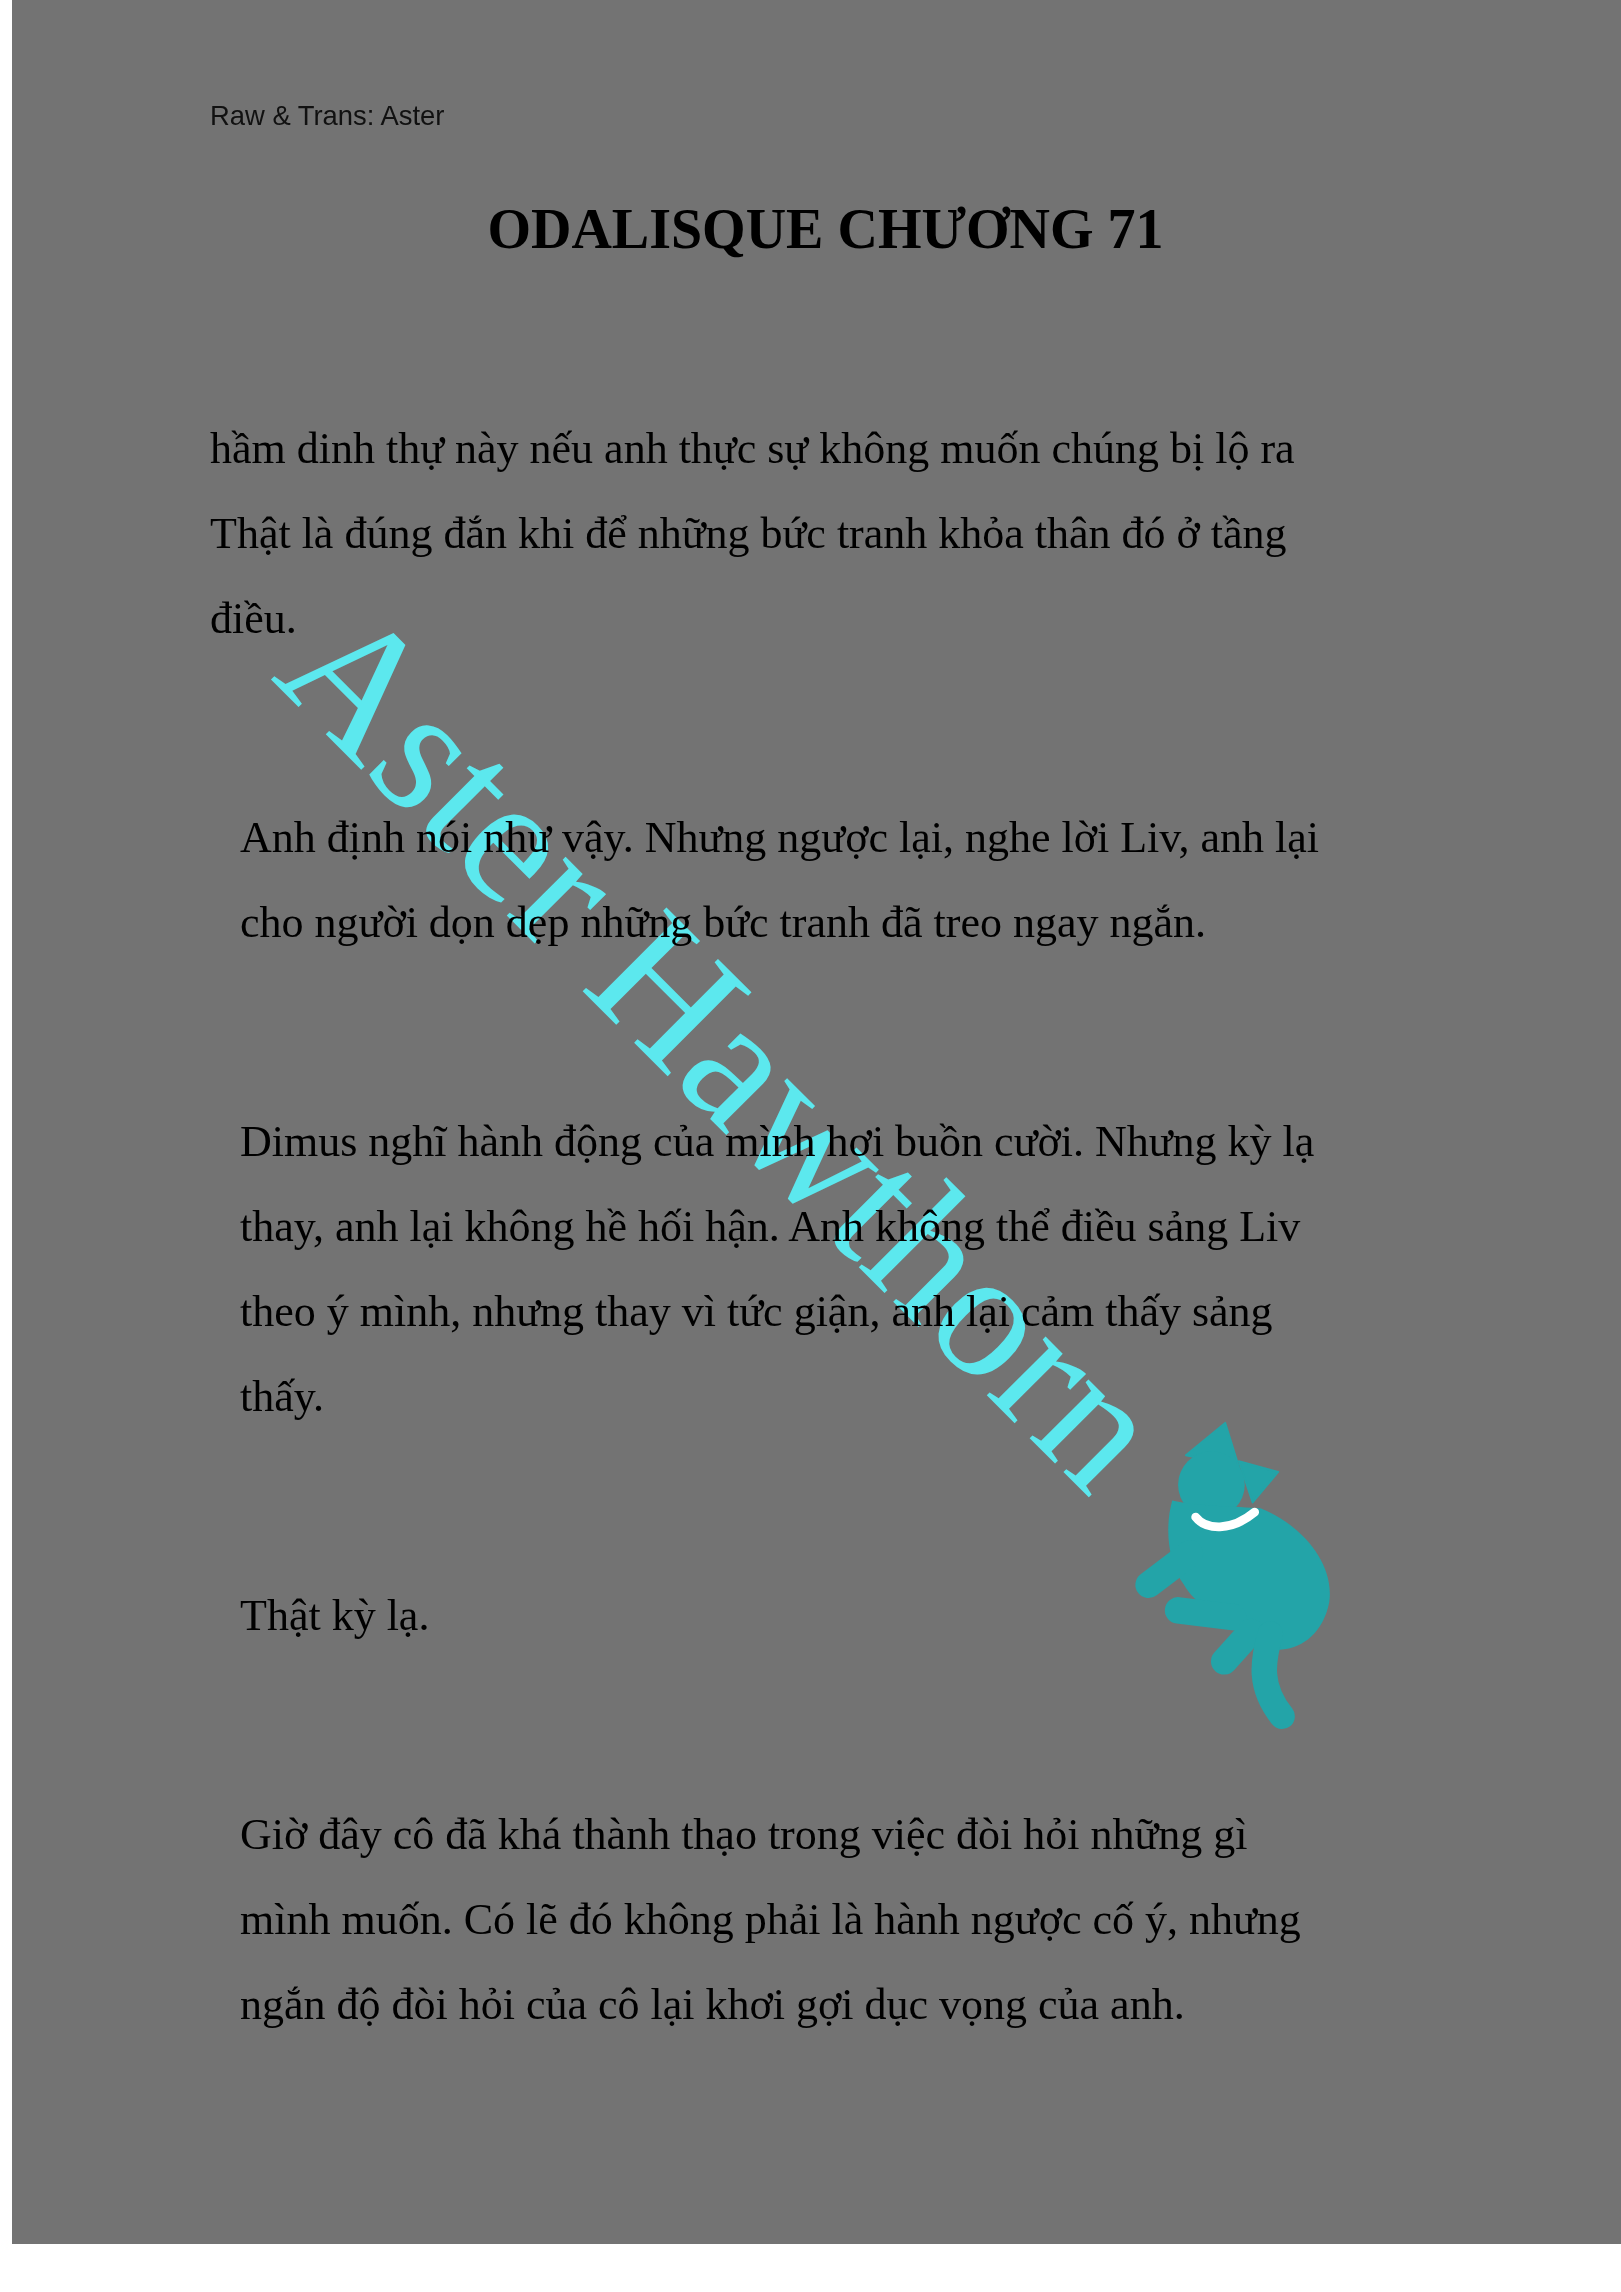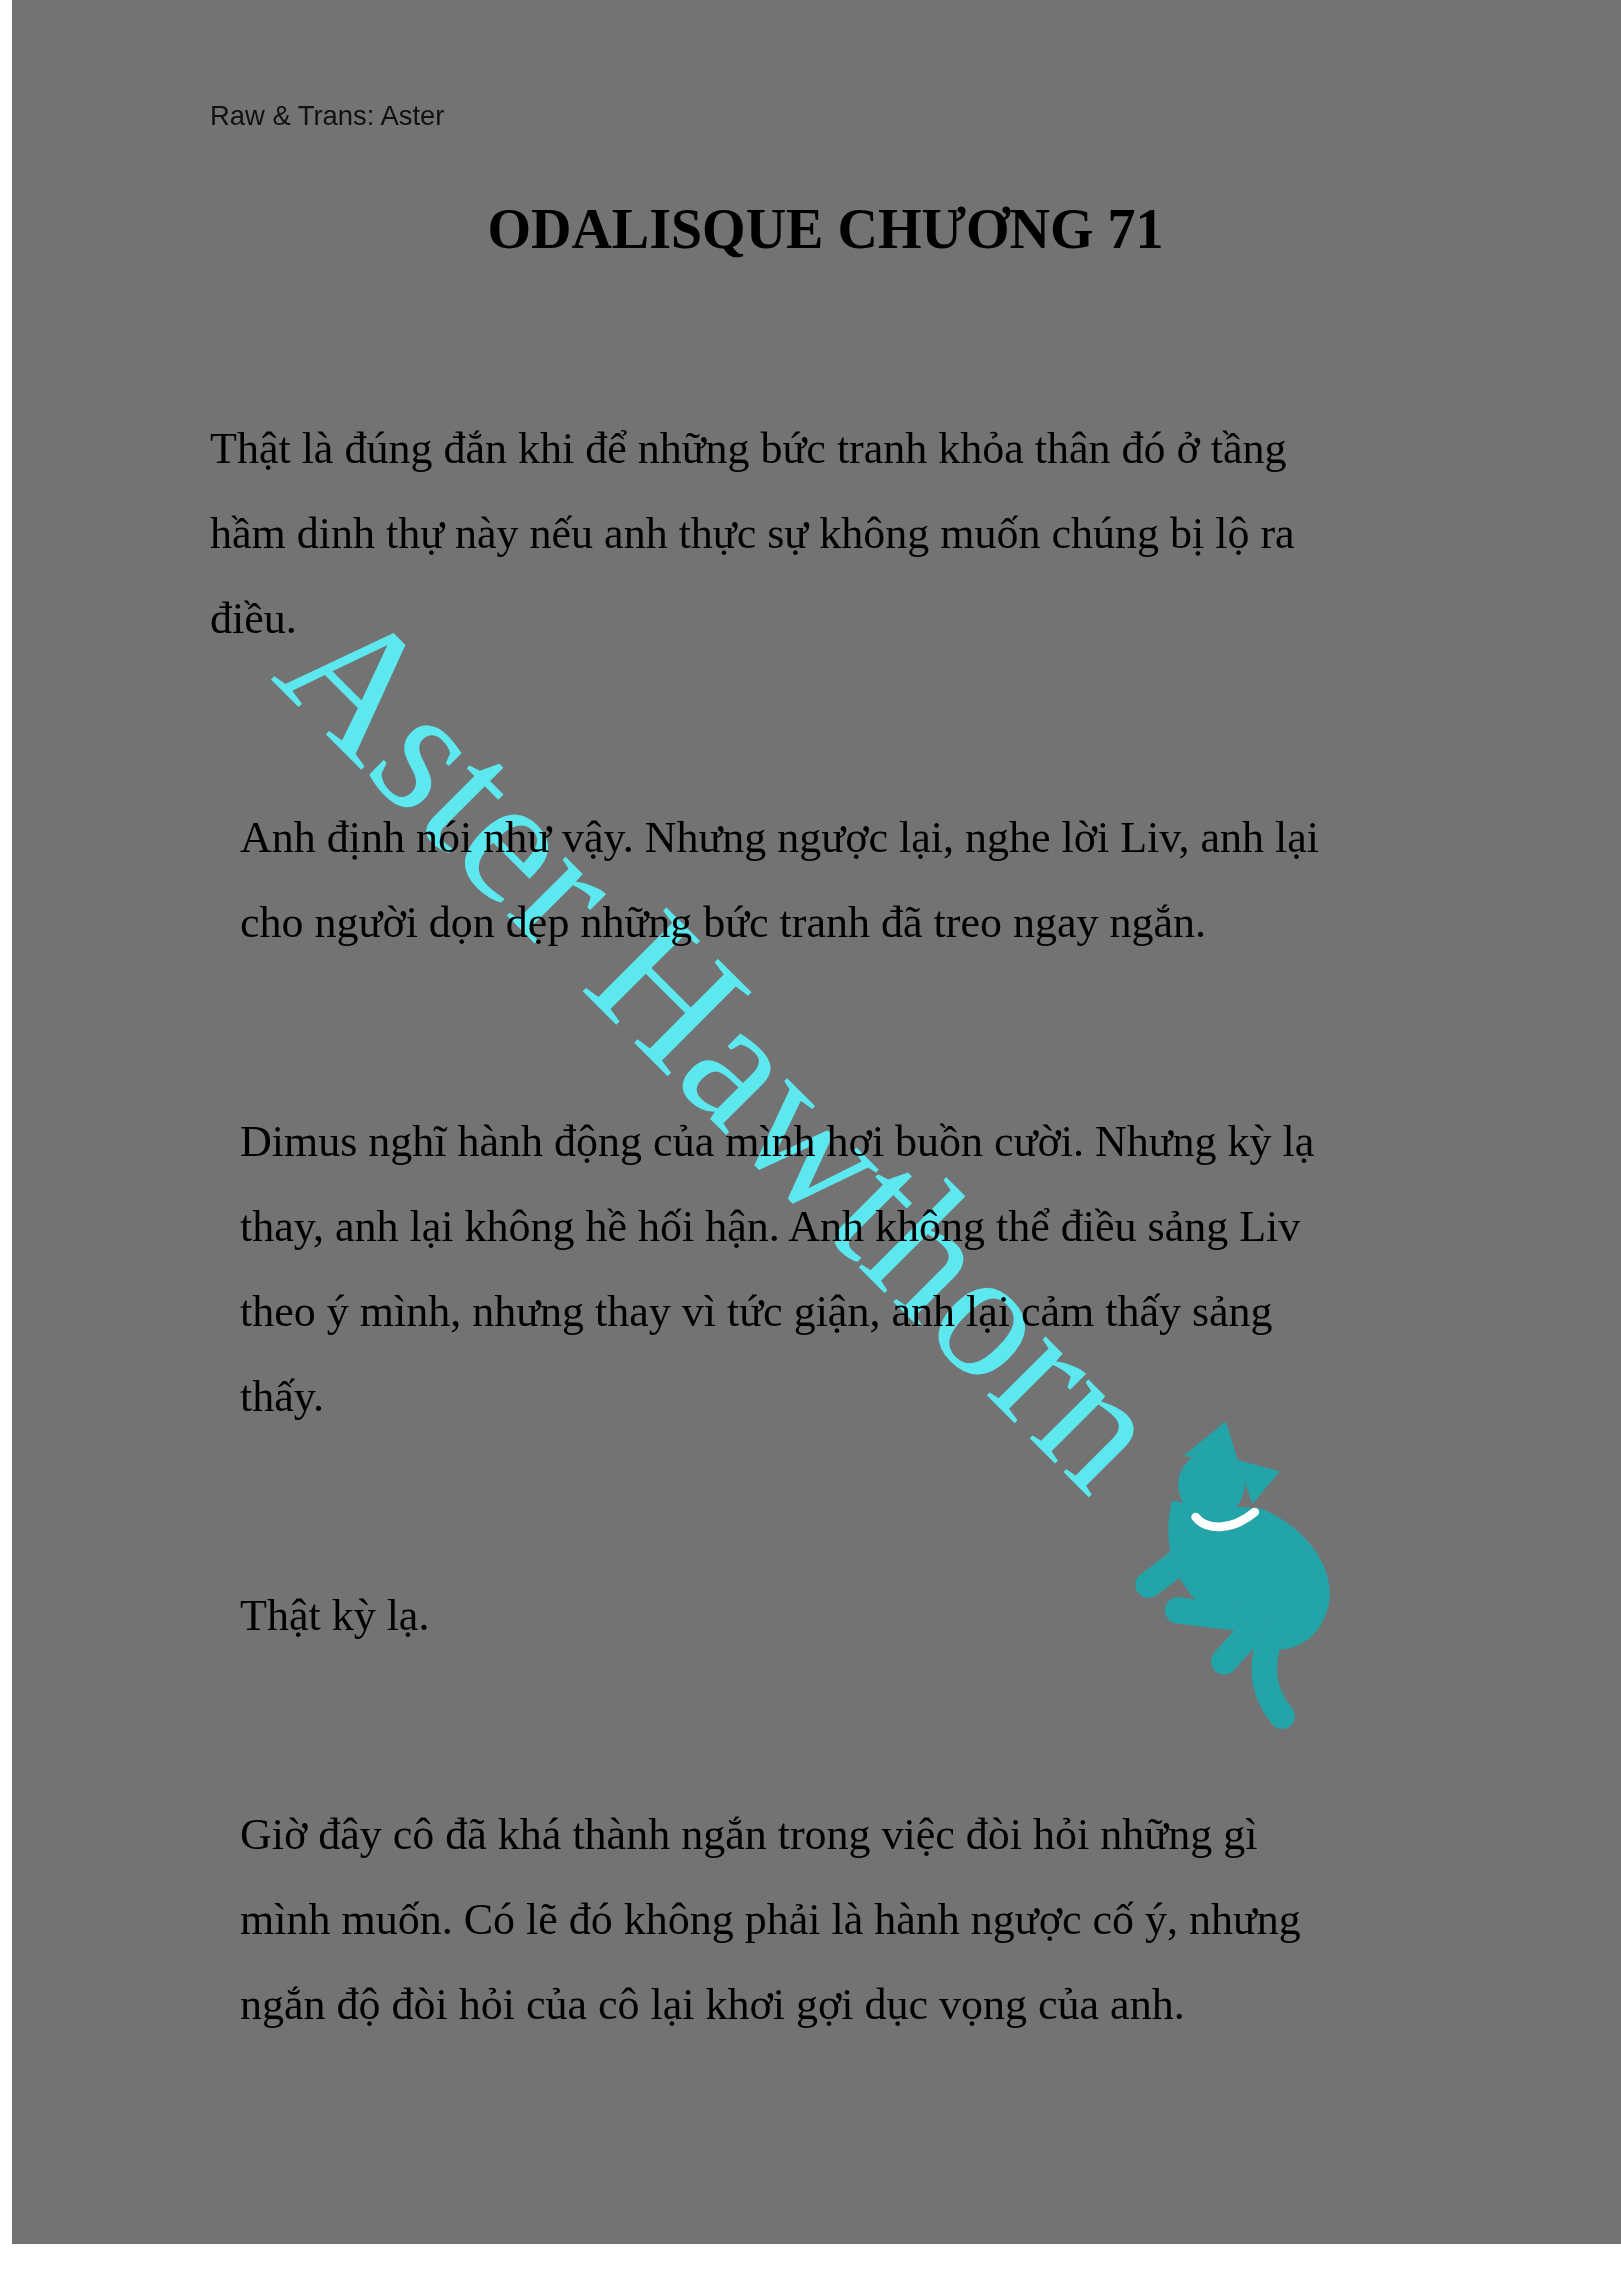--- a/index.html
+++ b/index.html
@@ -39,39 +39,39 @@
 <div class="page">
 
   <div class="credit">Raw &amp; Trans: Aster</div>
 
   <div class="title">ODALISQUE CHƯƠNG 71</div>
 
   <div class="watermark" style="color: rgb(92, 232, 238); transform: rotate(45deg);">Aster Hawthorn</div>
 
   <div class="body-text">
     <div class="para">
+      <div class="line">hầm dinh thự này nếu anh thực sự không muốn chúng bị lộ ra</div>
       <div class="line">Thật là đúng đắn khi để những bức tranh khỏa thân đó ở tầng</div>
-      <div class="line">hầm dinh thự này nếu anh thực sự không muốn chúng bị lộ ra</div>
       <div class="line">điều.</div>
     </div>
     <div class="para">
       <div class="line">Anh định nói như vậy. Nhưng ngược lại, nghe lời Liv, anh lại</div>
       <div class="line">cho người dọn dẹp những bức tranh đã treo ngay ngắn.</div>
     </div>
     <div class="para">
       <div class="line">Dimus nghĩ hành động của mình hơi buồn cười. Nhưng kỳ lạ</div>
       <div class="line">thay, anh lại không hề hối hận. Anh không thể điều sảng Liv</div>
       <div class="line">theo ý mình, nhưng thay vì tức giận, anh lại cảm thấy sảng</div>
       <div class="line">thấy.</div>
     </div>
     <div class="para">
       <div class="line">Thật kỳ lạ.</div>
     </div>
     <div class="para">
-      <div class="line">Giờ đây cô đã khá thành ngắn trong việc đòi hỏi những gì</div>
+      <div class="line">Giờ đây cô đã khá thành thạo trong việc đòi hỏi những gì</div>
       <div class="line">mình muốn. Có lẽ đó không phải là hành ngược cố ý, nhưng</div>
       <div class="line">ngắn độ đòi hỏi của cô lại khơi gợi dục vọng của anh.</div>
     </div>
   </div>
 
   <div class="cat">
     <svg width="211" height="319" viewBox="0 0 215 325" xmlns="http://www.w3.org/2000/svg">
       <g class="cat-fill" fill="#23a4a8" stroke="#23a4a8" stroke-linecap="round" stroke-linejoin="round">
 
         <polygon points="58,40 98,7 112,52" stroke-width="2"></polygon>

